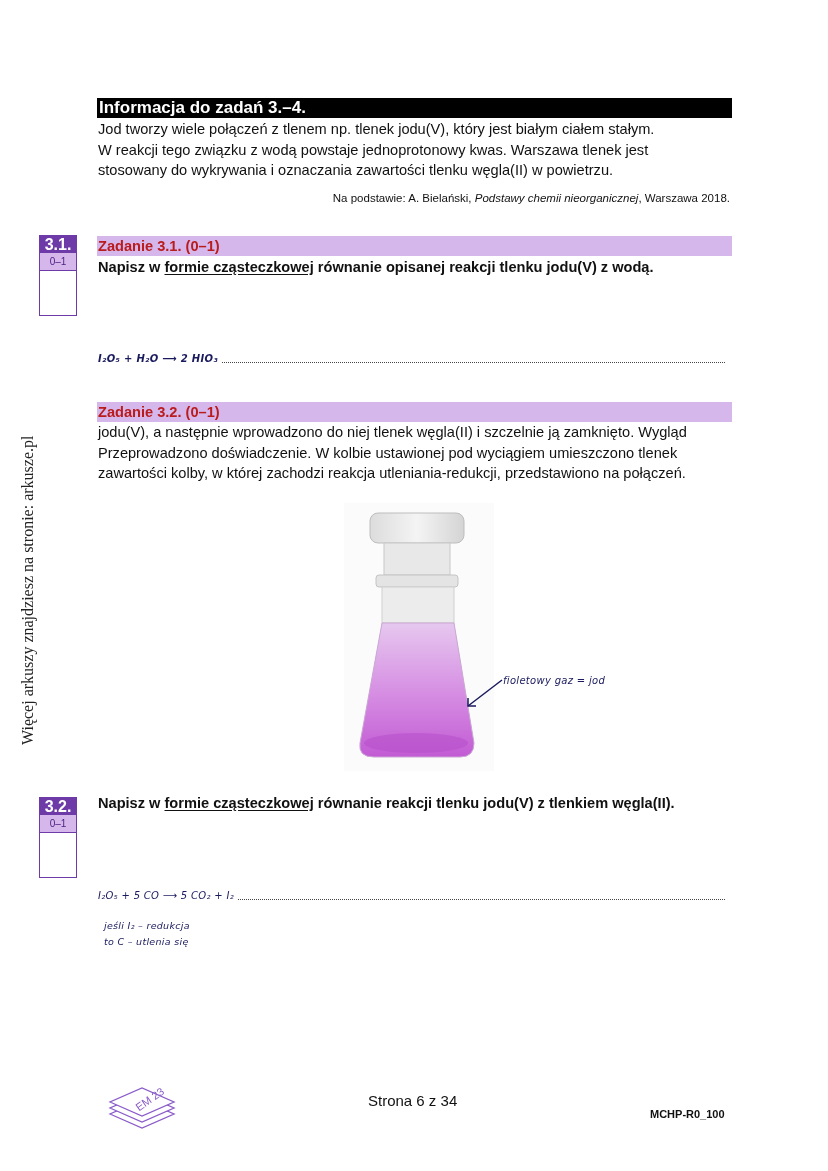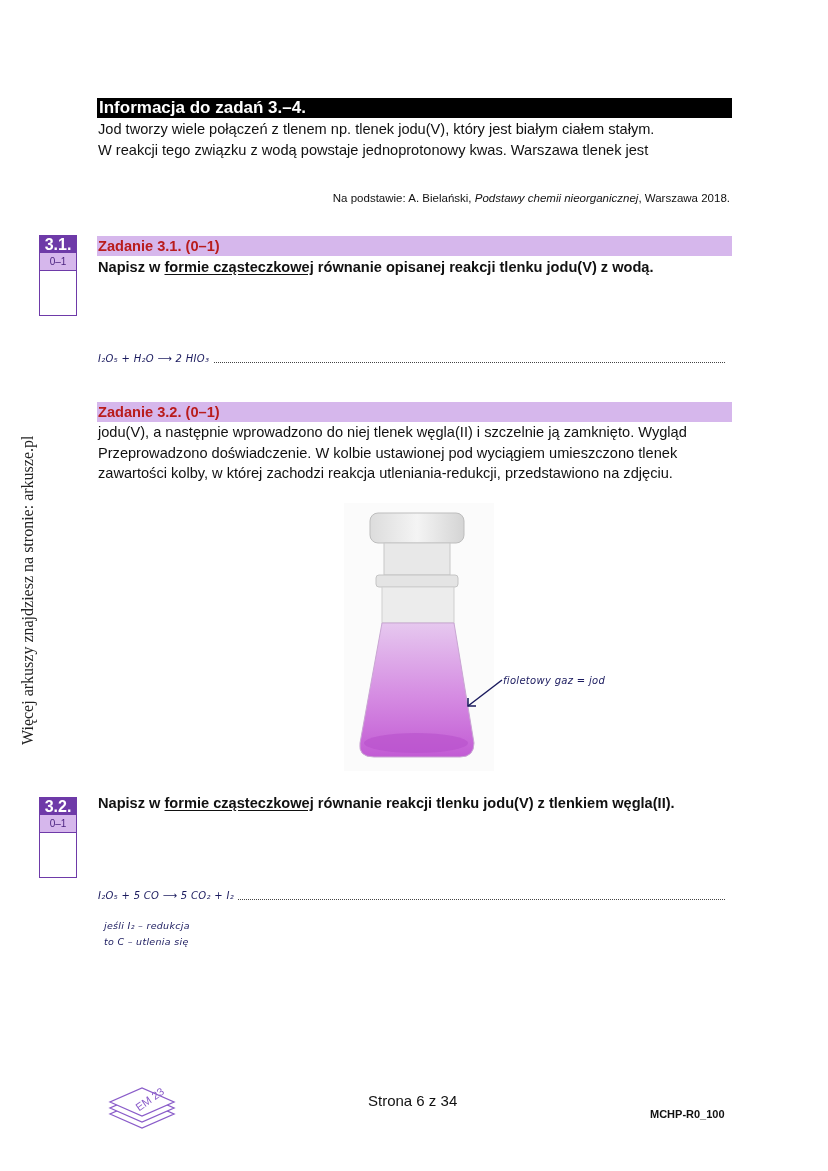--- a/index.html
+++ b/index.html
@@ -49,43 +49,44 @@
 </style>
 </head>
 <body>
 
 <div class="abs side-text">Więcej arkuszy znajdziesz na stronie: arkusze.pl</div>
 
 <div class="abs info-bar">Informacja do zadań 3.–4.</div>
 <div class="abs para" style="left:98px; top:119px; width:640px;">
   <div>Jod tworzy wiele połączeń z tlenem np. tlenek jodu(V), który jest białym ciałem stałym.</div>
   <div>W reakcji tego związku z wodą powstaje jednoprotonowy kwas. Warszawa tlenek jest</div>
+  <div>stosowany do wykrywania i oznaczania zawartości tlenku węgla(II) w powietrzu.</div>
 </div>
 <div class="abs source" style="left:98px; top:192px; width:632px;">
   <span>Na podstawie: A. Bielański, </span><i>Podstawy chemii nieorganicznej</i><span>, Warszawa 2018.</span>
 </div>
 
 <div class="abs score-box" style="left:39px; top:235px;">
   <div class="num">3.1.</div>
   <div class="pts">0–1</div>
   <div class="blank"></div>
 </div>
 <div class="abs task-bar" style="left:97px; top:236px; width:635px;">Zadanie 3.1. (0–1)</div>
 <div class="abs instr" style="left:98px; top:257px; width:640px;">
   <span>Napisz w </span><u>formie cząsteczkowej</u><span> równanie opisanej reakcji tlenku jodu(V) z wodą.</span>
 </div>
-<div class="abs answer-line" style="left:98px; top:342px; width:627px;">
+<div class="abs answer-line" style="left:98px; top:342px; width:627px;font-weight:bold;">
   <span class="hand" style="background:#fff; padding-right:4px; font-size:10px; position:relative; top:6px;">I₂O₅ + H₂O ⟶ 2 HIO₃</span>
 </div>
 
 <div class="abs task-bar" style="left:97px; top:402px; width:635px;">Zadanie 3.2. (0–1)</div>
 <div class="abs para" style="left:98px; top:422px; width:640px;">
   <div>jodu(V), a następnie wprowadzono do niej tlenek węgla(II) i szczelnie ją zamknięto. Wygląd</div>
   <div>Przeprowadzono doświadczenie. W kolbie ustawionej pod wyciągiem umieszczono tlenek</div>
-  <div>zawartości kolby, w której zachodzi reakcja utleniania-redukcji, przedstawiono na zdjęciu.</div>
+  <div>zawartości kolby, w której zachodzi reakcja utleniania-redukcji, przedstawiono na połączeń.</div>
 </div>
 
 <div class="abs photo">
   <svg width="150" height="268" viewBox="0 0 150 268">
     <defs>
       <linearGradient id="liq" x1="0" y1="0" x2="0" y2="1">
         <stop offset="0" stop-color="#e6c8ef"></stop>
         <stop offset="0.55" stop-color="#d58be2"></stop>
         <stop offset="1" stop-color="#c25bd4"></stop>
       </linearGradient>

